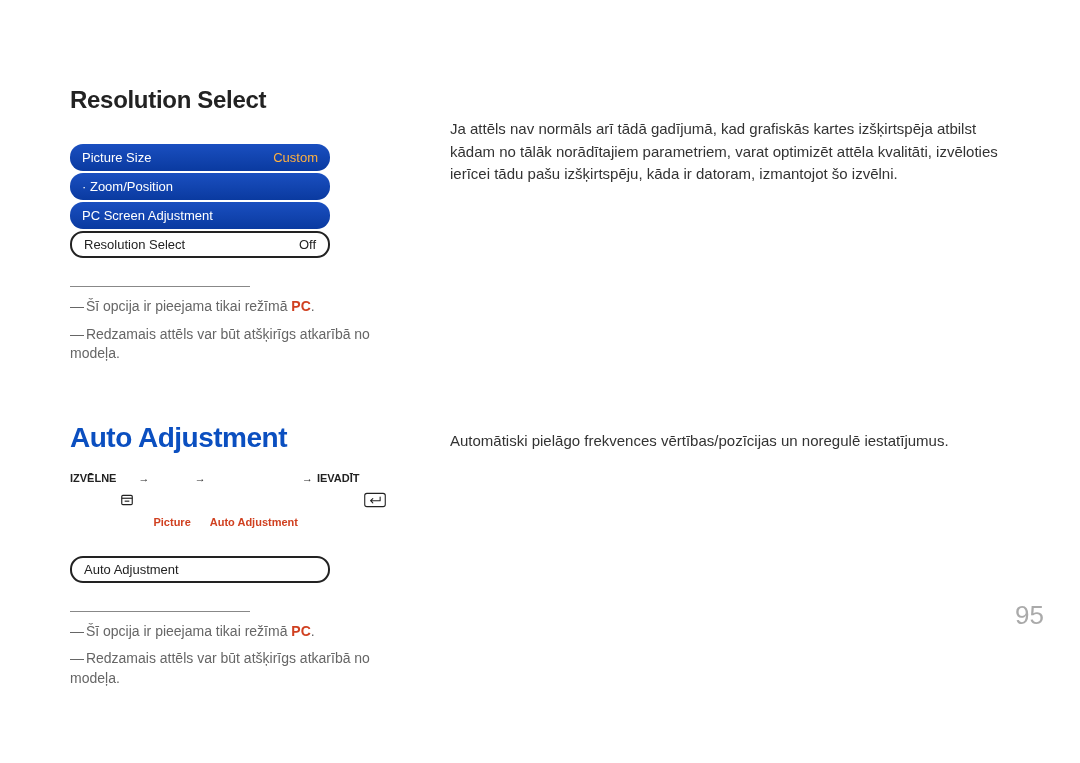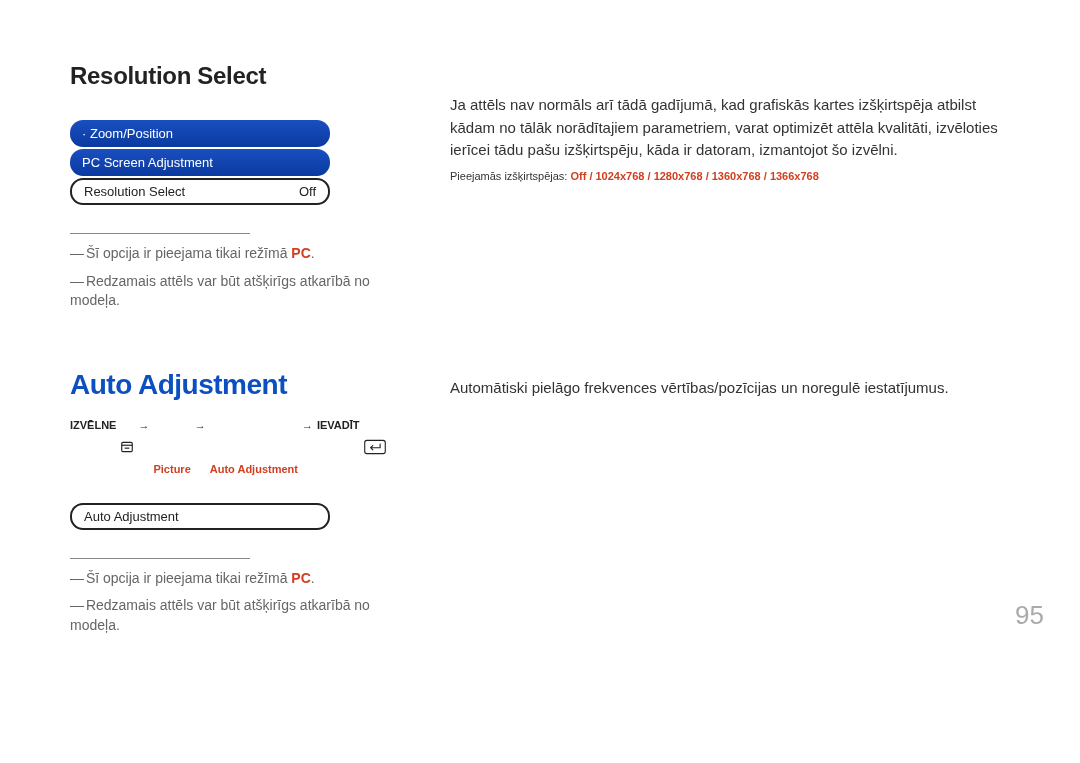--- a/index.html
+++ b/index.html
@@ -1,17 +1,17 @@
 <!DOCTYPE html>
 <html><head>
 <meta charset="utf-8">
 <style>
   * { box-sizing: border-box; margin: 0; padding: 0; }
   html, body { width: 1080px; height: 763px; background: #fff; font-family: "Segoe UI", Arial, sans-serif; color: #333; }
-  .page { position: relative; width: 1080px; height: 653px; padding: 62px 60px 40px 70px; }
+  .page { position: relative; width: 1080px; height: 653px; padding: 86px 60px 40px 70px; }
   .col-left { width: 330px; float: left; }
   .col-right { margin-left: 380px; padding-top: 32px; }
   .clear { clear: both; }
 
   .h1 { font-size: 24px; font-weight: 700; color: #222; margin-bottom: 30px; letter-spacing: -0.3px; }
   .h1-blue { font-size: 28px; font-weight: 600; color: #0b4fc0; margin-bottom: 18px; margin-top: 20px; letter-spacing: -0.5px; }
 
   .menu { width: 260px; }
   .menu .row { display: flex; align-items: center; justify-content: space-between; height: 27px; border-radius: 13px; padding: 0 12px; font-size: 13px; margin-bottom: 2px; border: 1px solid transparent; }
   .menu .row.blue { background: linear-gradient(#1a4fc0,#0a3aa0); color: #fff; border: none; }
@@ -49,20 +49,24 @@
 <body>
 
 <div class="page">
 
   <div>
     <div class="col-left">
       <h2 class="h1">Resolution Select</h2>
 
       <div class="menu">
         <div class="row blue">
+          <span class="lbl">Picture Size</span>
+          <span class="val">Custom</span>
+        </div>
+        <div class="row blue">
           <span class="lbl">· Zoom/Position</span>
         </div>
         <div class="row blue">
           <span class="lbl">PC Screen Adjustment</span>
         </div>
         <div class="row outline">
           <span class="lbl">Resolution Select</span>
           <span class="val">Off</span>
         </div>
       </div>
@@ -73,23 +77,20 @@
         <span>Šī opcija ir pieejama tikai režīmā </span><span class="pc">PC</span><span>.</span>
       </div>
       <div class="footnote">
         <span class="dash">―</span>
         <span>Redzamais attēls var būt atšķirīgs atkarībā no modeļa.</span>
       </div>
     </div>
 
     <div class="col-right">
       <p class="body-text">Ja attēls nav normāls arī tādā gadījumā, kad grafiskās kartes izšķirtspēja atbilst kādam no tālāk norādītajiem parametriem, varat optimizēt attēla kvalitāti, izvēloties ierīcei tādu pašu izšķirtspēju, kāda ir datoram, izmantojot šo izvēlni.</p>
-      <p class="res-list">
-        <span class="lbl">Pieejamās izšķirtspējas: </span><span class="val">Off</span><span class="sep"> / </span><span class="val">1024x768</span><span class="sep"> / </span><span class="val">1280x768</span><span class="sep"> / </span><span class="val">1360x768</span><span class="sep"> / </span><span class="val">1366x768</span>
-      </p>
     </div>
     <div class="clear"></div>
   </div>
 
   <div class="section-2">
     <div class="col-left">
       <h2 class="h1-blue">Auto Adjustment</h2>
 
       <div class="path">
         <span>IZVĒLNE</span>

